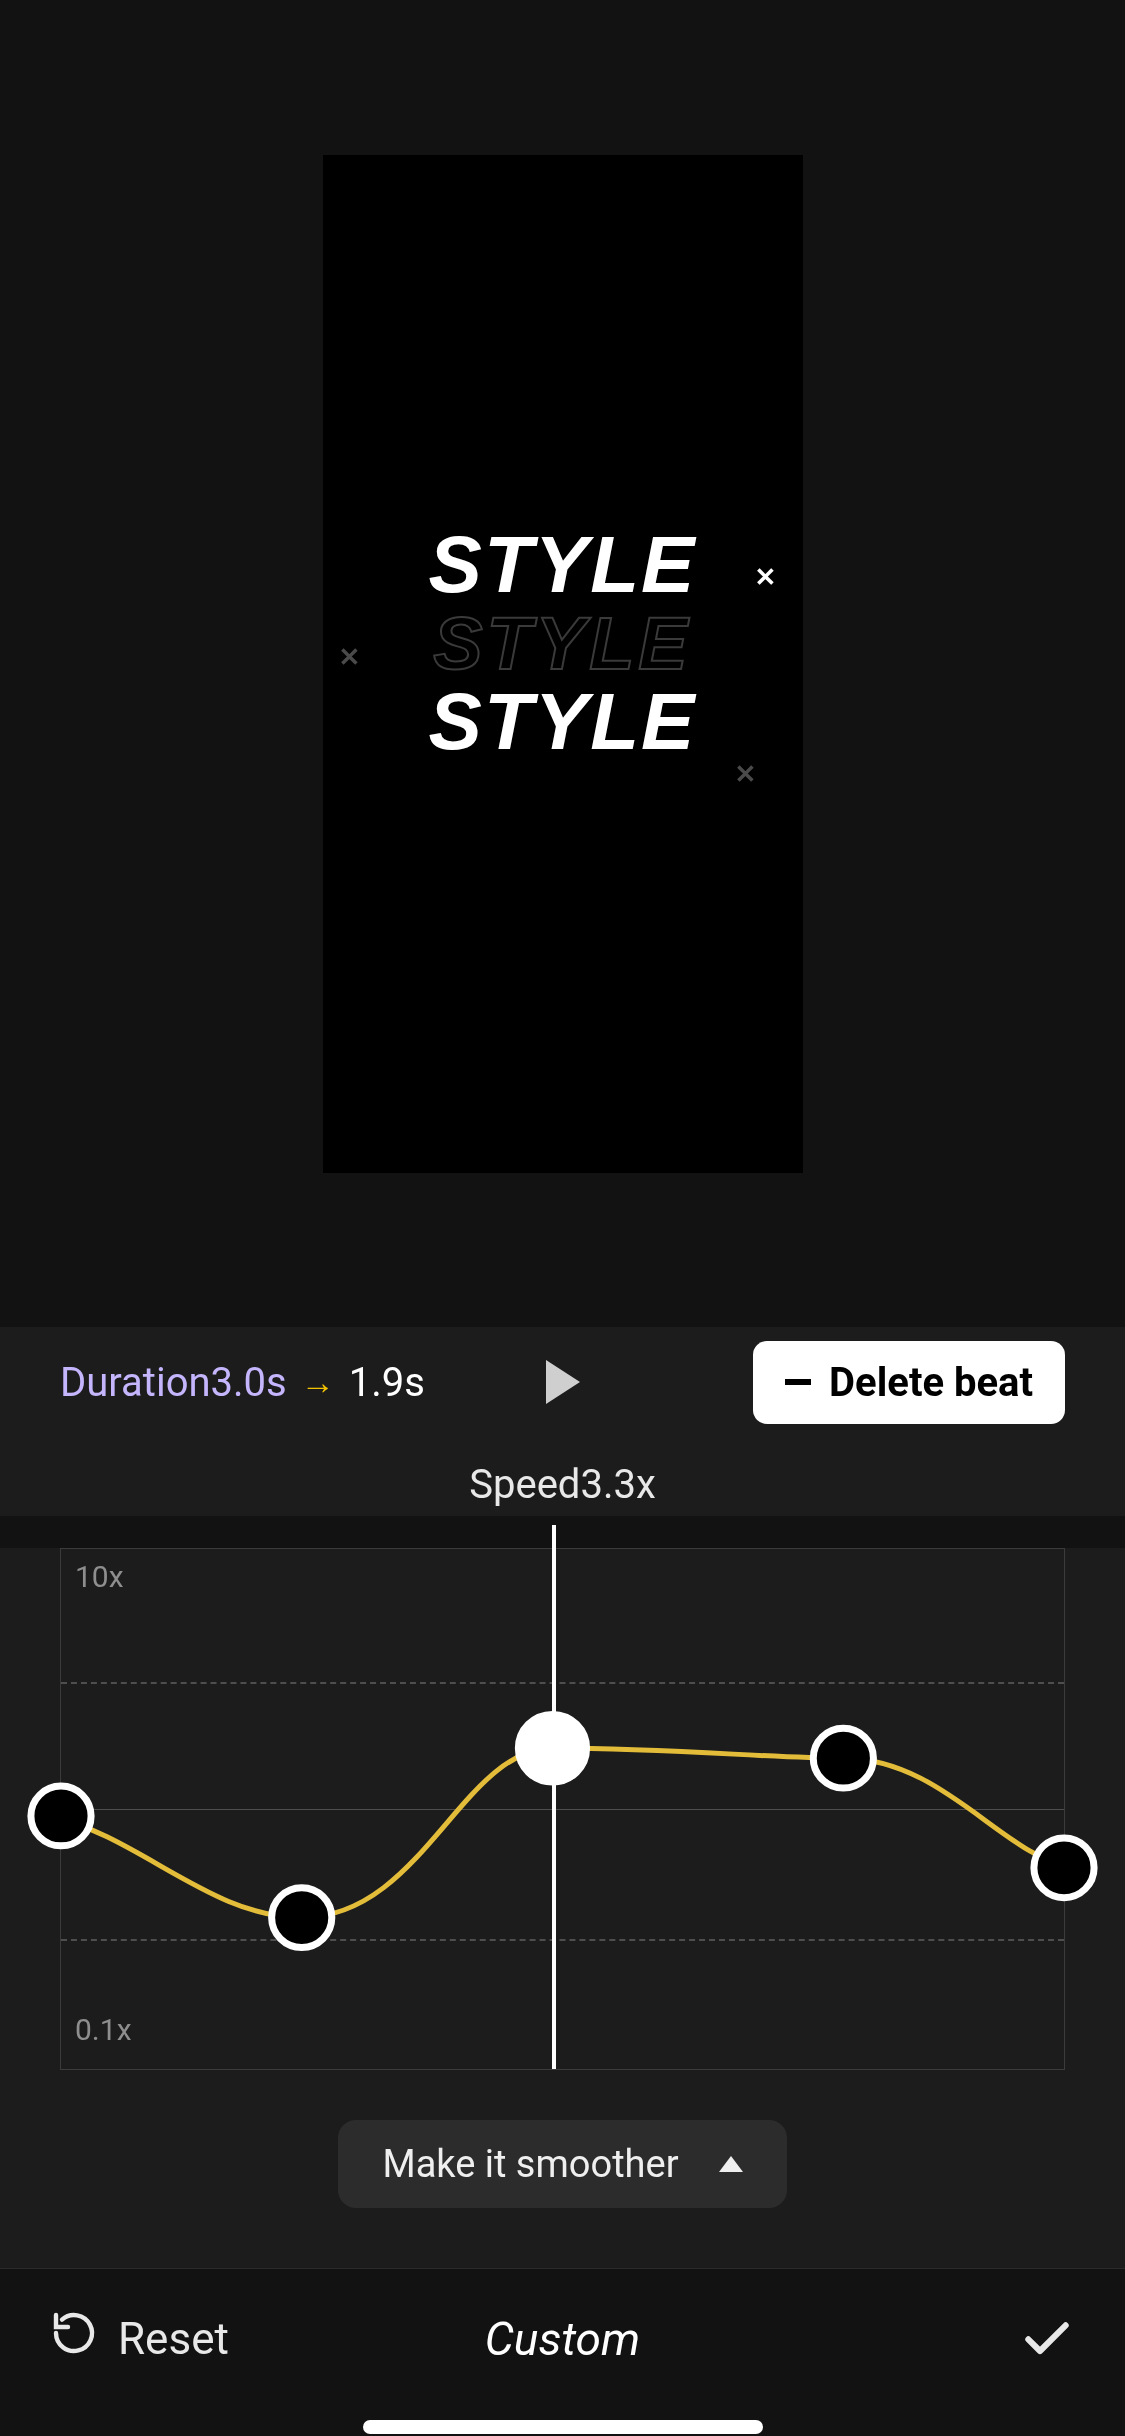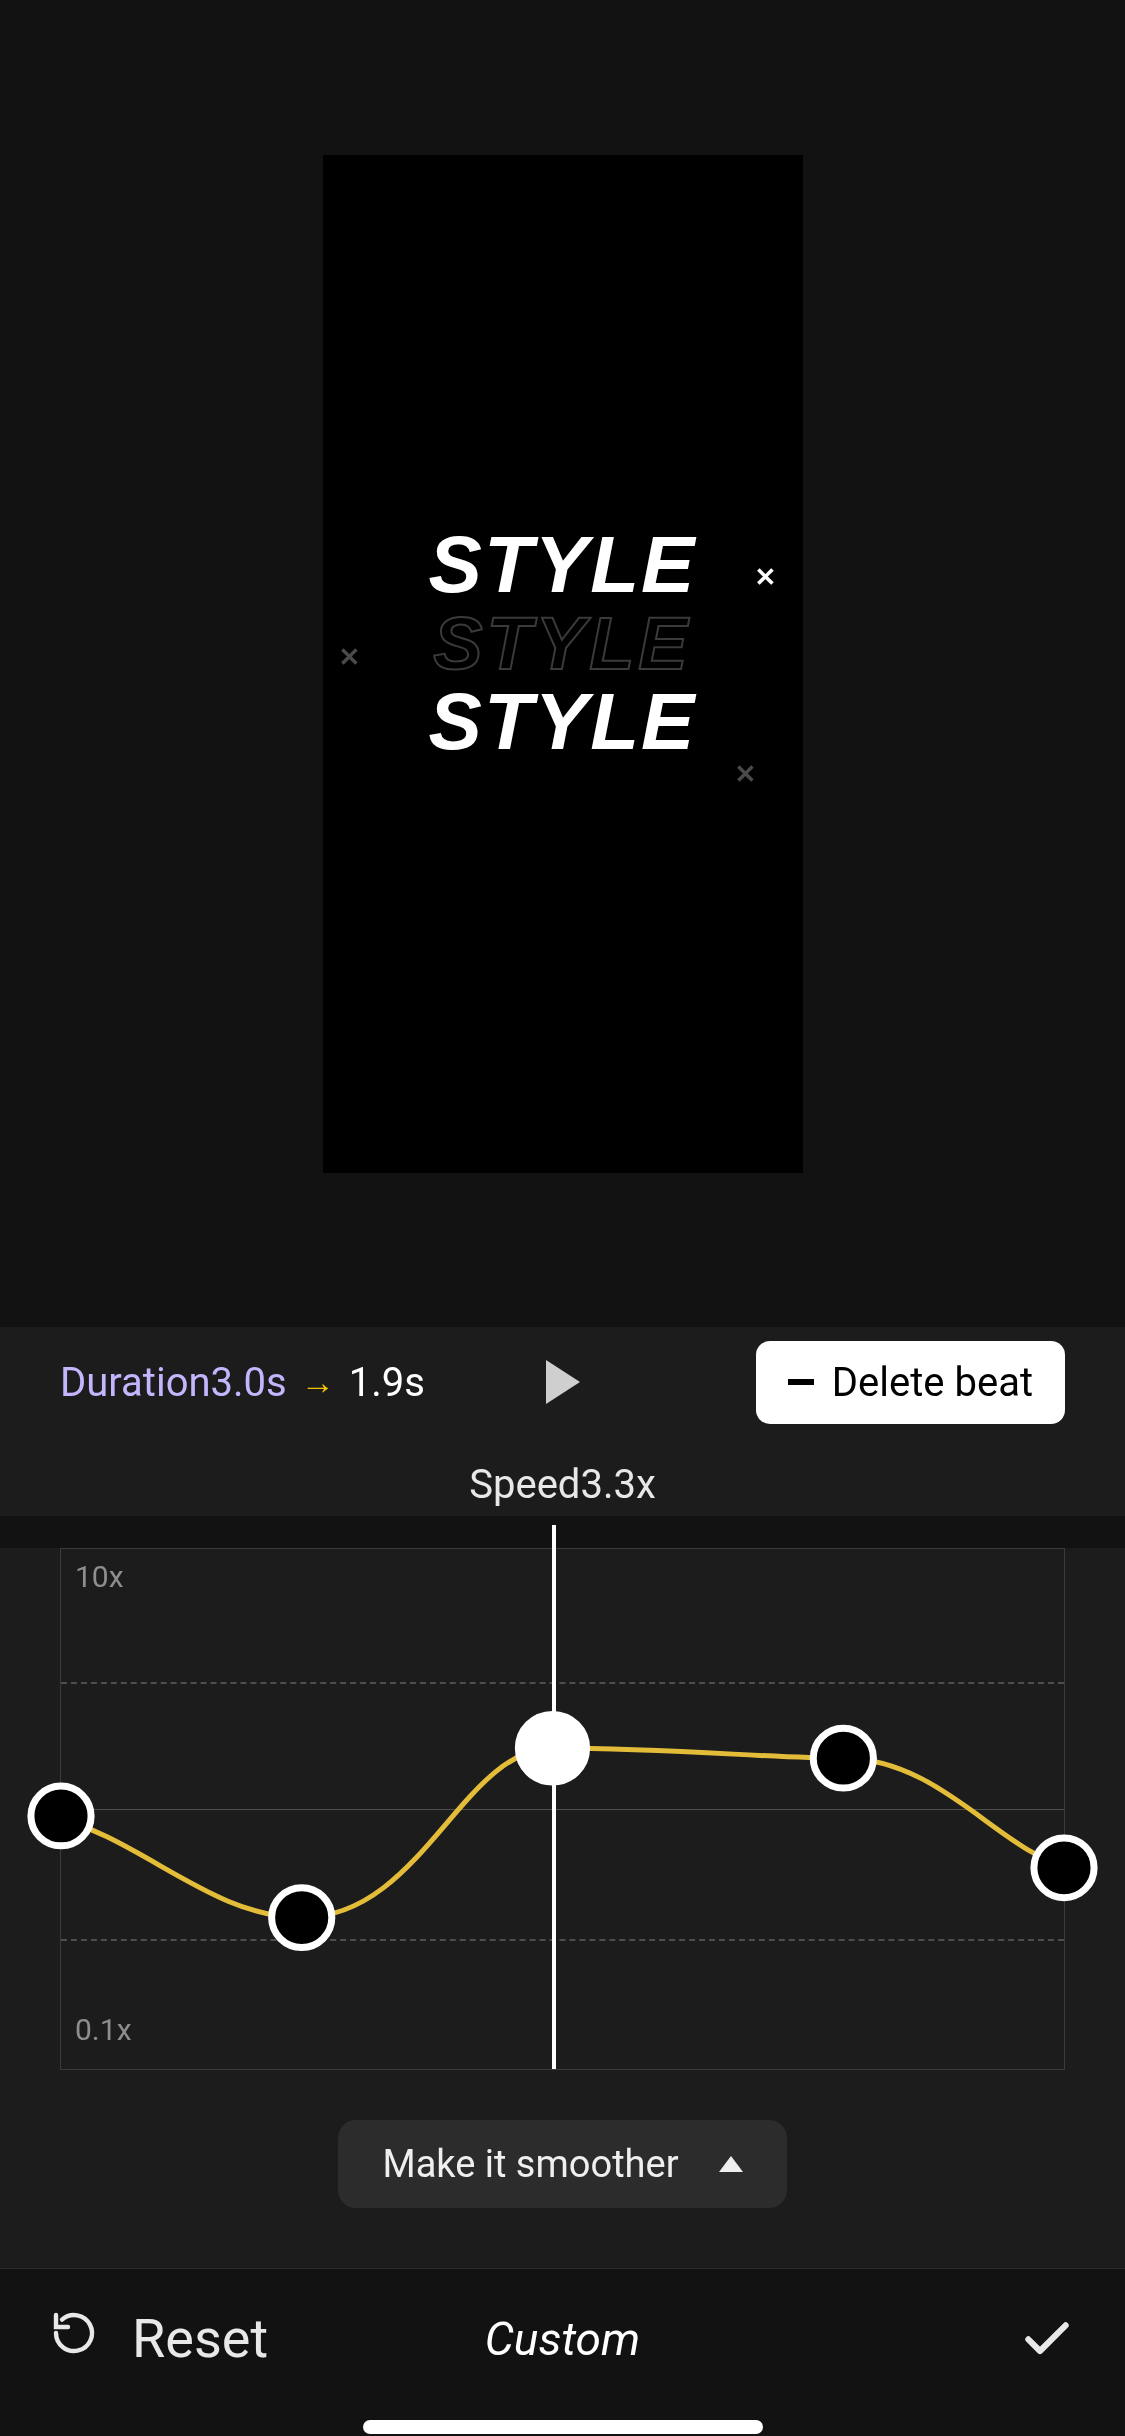--- a/index.html
+++ b/index.html
@@ -19,21 +19,21 @@
 .sparkle3 { right: -60px; bottom: -25px; }
 
 
 .controls-row { width: 100%; height: 110px; background: #1c1c1c; display: flex; align-items: center; justify-content: space-between; padding: 0 60px; position: relative; }
 .duration-group { display: flex; align-items: center; gap: 14px; font-size: 40px; }
 .duration-label { color: #c4b5fd; }
 .duration-arrow { color: #f2c200; font-size: 34px; }
 .duration-new { color: #fff; }
 .play-btn { position: absolute; left: 50%; transform: translateX(-50%); }
 .play-triangle { width: 0; height: 0; border-left: 34px solid #cfcfcf; border-top: 22px solid transparent; border-bottom: 22px solid transparent; }
-.delete-beat { background: #fff; color: #000; font-size: 40px; font-weight: 400; padding: 18px 32px; border-radius: 14px; display: flex; align-items: center; gap: 18px; }
+.delete-beat { background: #fff; color: #000; font-size: 40px; font-weight: 700; padding: 18px 32px; border-radius: 14px; display: flex; align-items: center; gap: 18px; }
 .minus-ico { width: 26px; height: 6px; background: #000; }
 
 
 .speed-label-row { width: 100%; background: #1c1c1c; text-align: center; padding: 24px 0 8px; font-size: 40px; }
 .speed-label-row .speed-word { color: #e8e8e8; }
 
 
 .graph-area { width: 100%; background: #1c1c1c; padding: 0 60px; margin-top: 32px; }
 .graph-box { position: relative; width: 100%; height: 522px; border: 1.5px solid #3b3b3b; }
 .grid-line { position: absolute; left: 0; right: 0; border-top: 2px dashed #4e4e4e; }
@@ -46,21 +46,21 @@
 .pt.mid-active { fill: #fff; }
 path.speed-path { stroke: #e3bd3a; stroke-width: 5; fill: none; }
 
 
 .smoother-row { width: 100%; background: #1c1c1c; display: flex; justify-content: center; padding: 50px 0 60px; }
 .smoother-pill { background: #2c2c2c; color: #efefef; font-size: 38px; padding: 22px 44px; border-radius: 18px; display: flex; align-items: center; gap: 40px; }
 .tri-up { width: 0; height: 0; border-left: 12px solid transparent; border-right: 12px solid transparent; border-bottom: 16px solid #efefef; }
 
 
 .bottom-bar { width: 100%; height: 140px; background: #121212; border-top: 1px solid #2a2a2a; display: flex; align-items: center; justify-content: space-between; padding: 0 50px; }
-.reset-group { display: flex; align-items: center; gap: 34px; color: #e8e8e8; font-size: 54px; text-align: center; }
+.reset-group { display: flex; align-items: center; gap: 20px; color: #e8e8e8; font-size: 44px; text-align: center; }
 .reset-ico svg { width: 48px; height: 48px; }
 .mode-label { font-size: 46px; color: #fff; position: absolute; left: 50%; transform: translateX(-50%); font-style: italic; }
 .check-btn svg { width: 56px; height: 56px; }
 .bottom-bar { position: relative; }
 
 
 .home-indicator-wrap { width: 100%; height: 70px; background: #121212; display: flex; align-items: flex-start; justify-content: center; }
 .home-indicator { width: 400px; height: 14px; background: #fff; border-radius: 10px; margin-top: 12px; }
 
 

